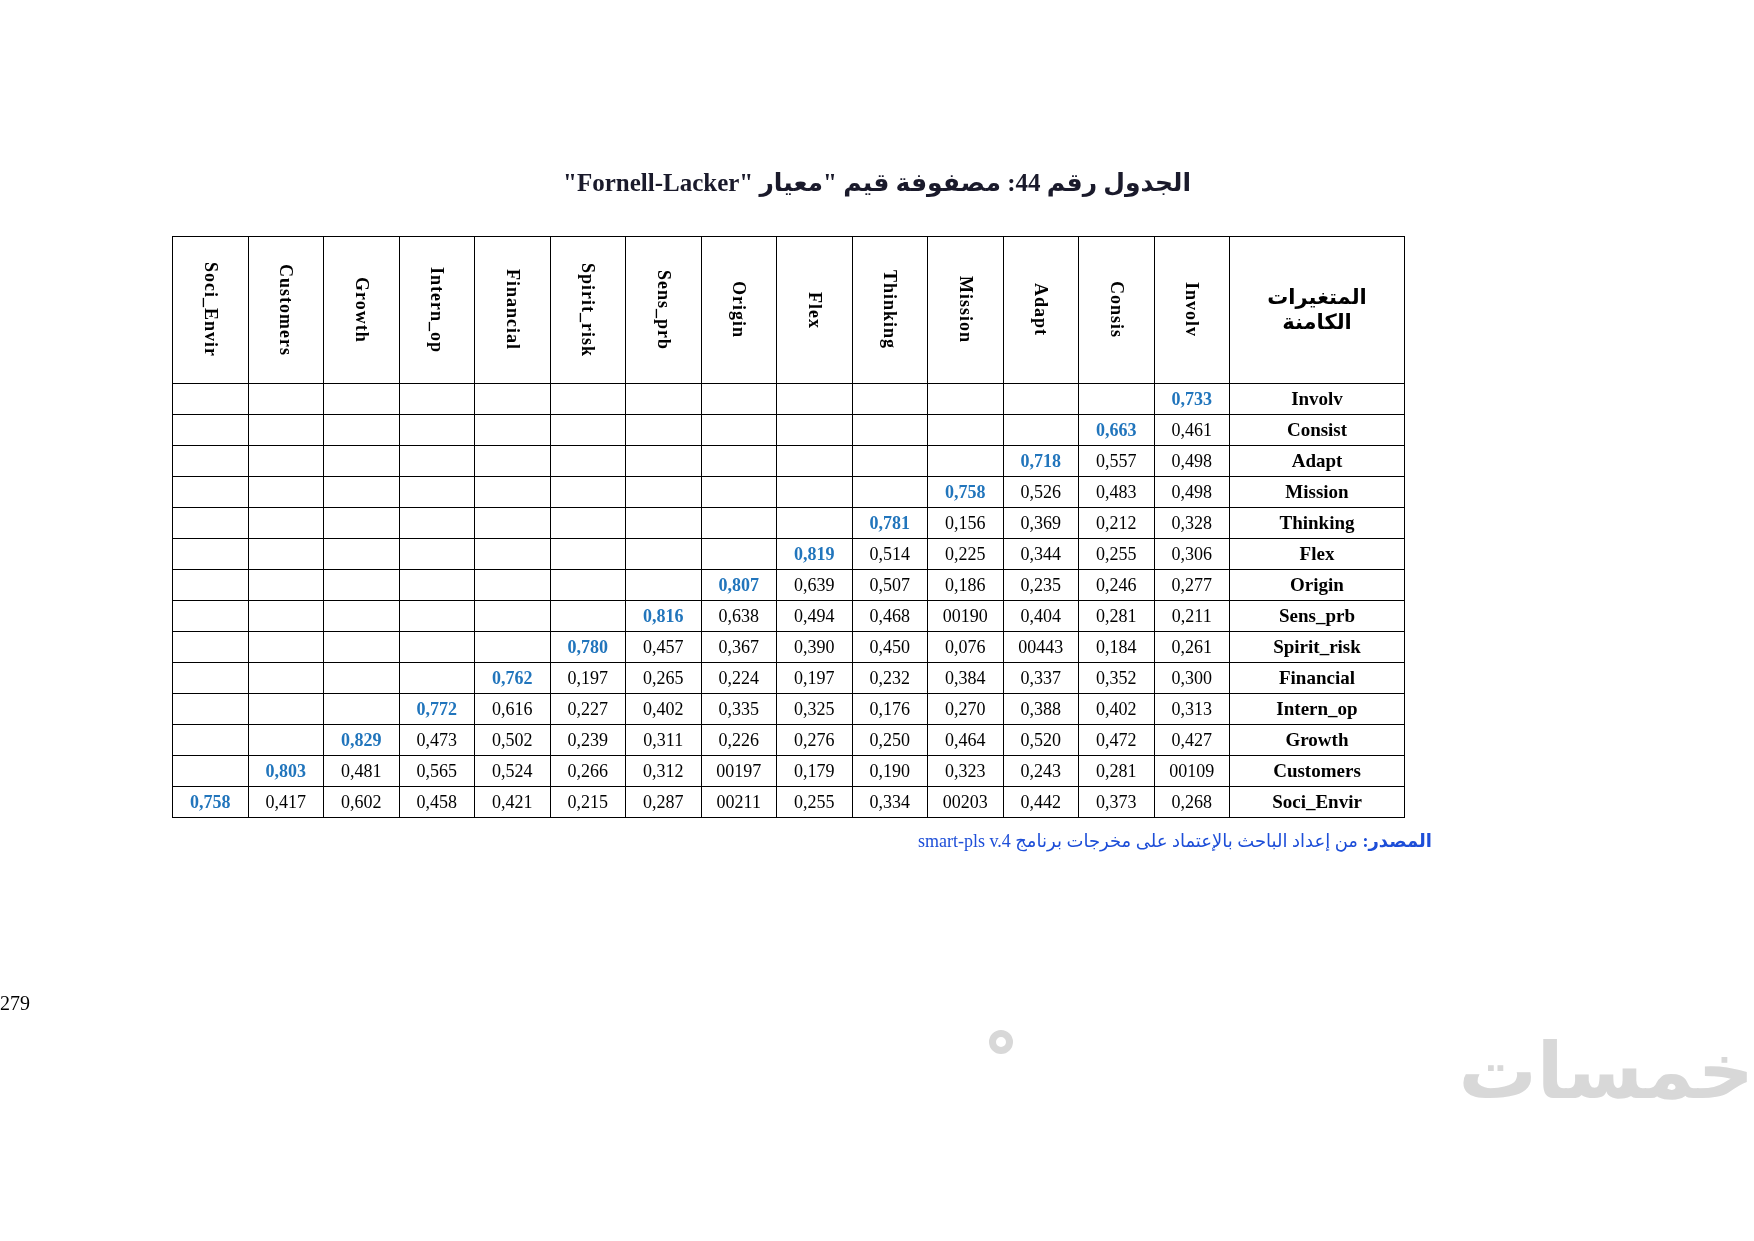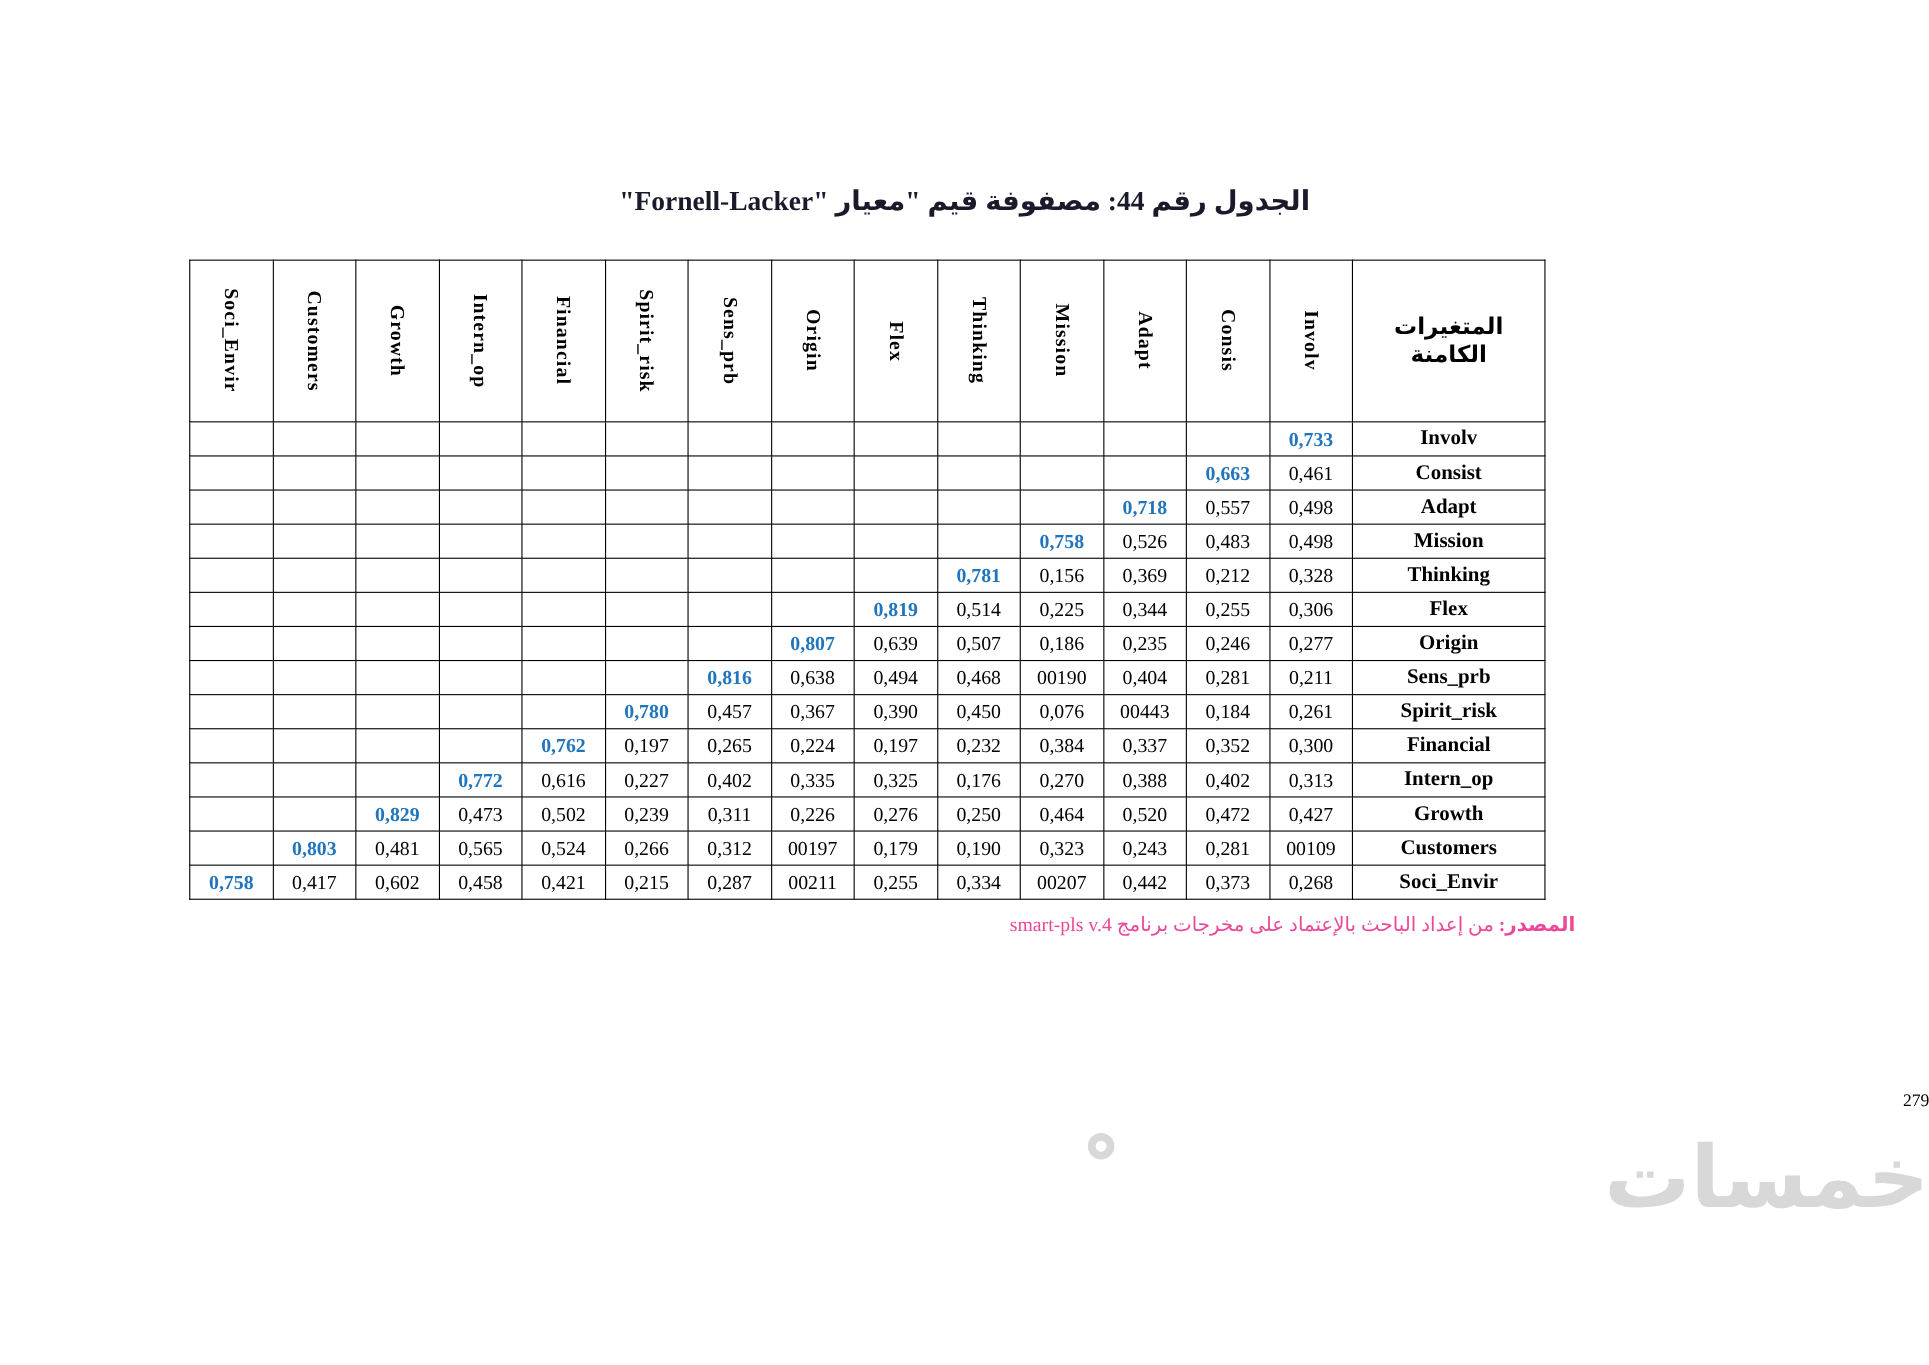--- a/index.html
+++ b/index.html
@@ -16,25 +16,25 @@
 
   th.label-head { width:175px; height:147px; font-size:21px; font-weight:bold; direction:rtl; }
   th.vert { width:75.5px; height:147px; font-size:18px; font-weight:bold;
             writing-mode:vertical-rl; text-orientation:mixed; letter-spacing:1px;
             padding:6px 0; }
   td.row-label { font-size:19px; font-weight:bold; height:31px; }
   td.val { font-size:18px; height:31px; color:#000; }
   td.val.diag { color:var(--accent,#2175bc); font-weight:bold; }
 
   .source-note { position:absolute; top:830px; right:322px; direction:rtl;
-                 font-size:18px; color:#ec4899; white-space:nowrap; }
+                 font-size:18px; color:#1d4ed8; white-space:nowrap; }
   .source-note .src-label { font-weight:bold; }
 
-  .page-number { position:absolute; top:992px; left:0; width:100%; text-align:right;
-                 font-size:16px; color:#000; }
+  .page-number { position:absolute; top:992px; left:0; width:100%; text-align:left;
+                 font-size:20px; color:#000; }
 
   .watermark { position:absolute; top:1026px; left:0; width:100%; text-align:right;
                font-family:"DejaVu Sans",sans-serif; font-size:78px; font-weight:bold;
                color:#d8d8d8; direction:rtl; user-select:none; }
   .wm-ring { position:absolute; top:1030px; left:calc(50% + 112px); width:24px; height:24px;
              border:7px solid #d8d8d8; border-radius:50%; }
 </style>
 </head>
 <body>
 
@@ -280,21 +280,21 @@
         <td class="val">0,565</td>
         <td class="val">0,481</td>
         <td class="val diag">0,803</td>
         <td class="val"></td>
       </tr>
       <tr>
         <td class="row-label">Soci_Envir</td>
         <td class="val">0,268</td>
         <td class="val">0,373</td>
         <td class="val">0,442</td>
-        <td class="val">00207</td>
+        <td class="val">00203</td>
         <td class="val">0,334</td>
         <td class="val">0,255</td>
         <td class="val">00211</td>
         <td class="val">0,287</td>
         <td class="val">0,215</td>
         <td class="val">0,421</td>
         <td class="val">0,458</td>
         <td class="val">0,602</td>
         <td class="val">0,417</td>
         <td class="val diag">0,758</td>

